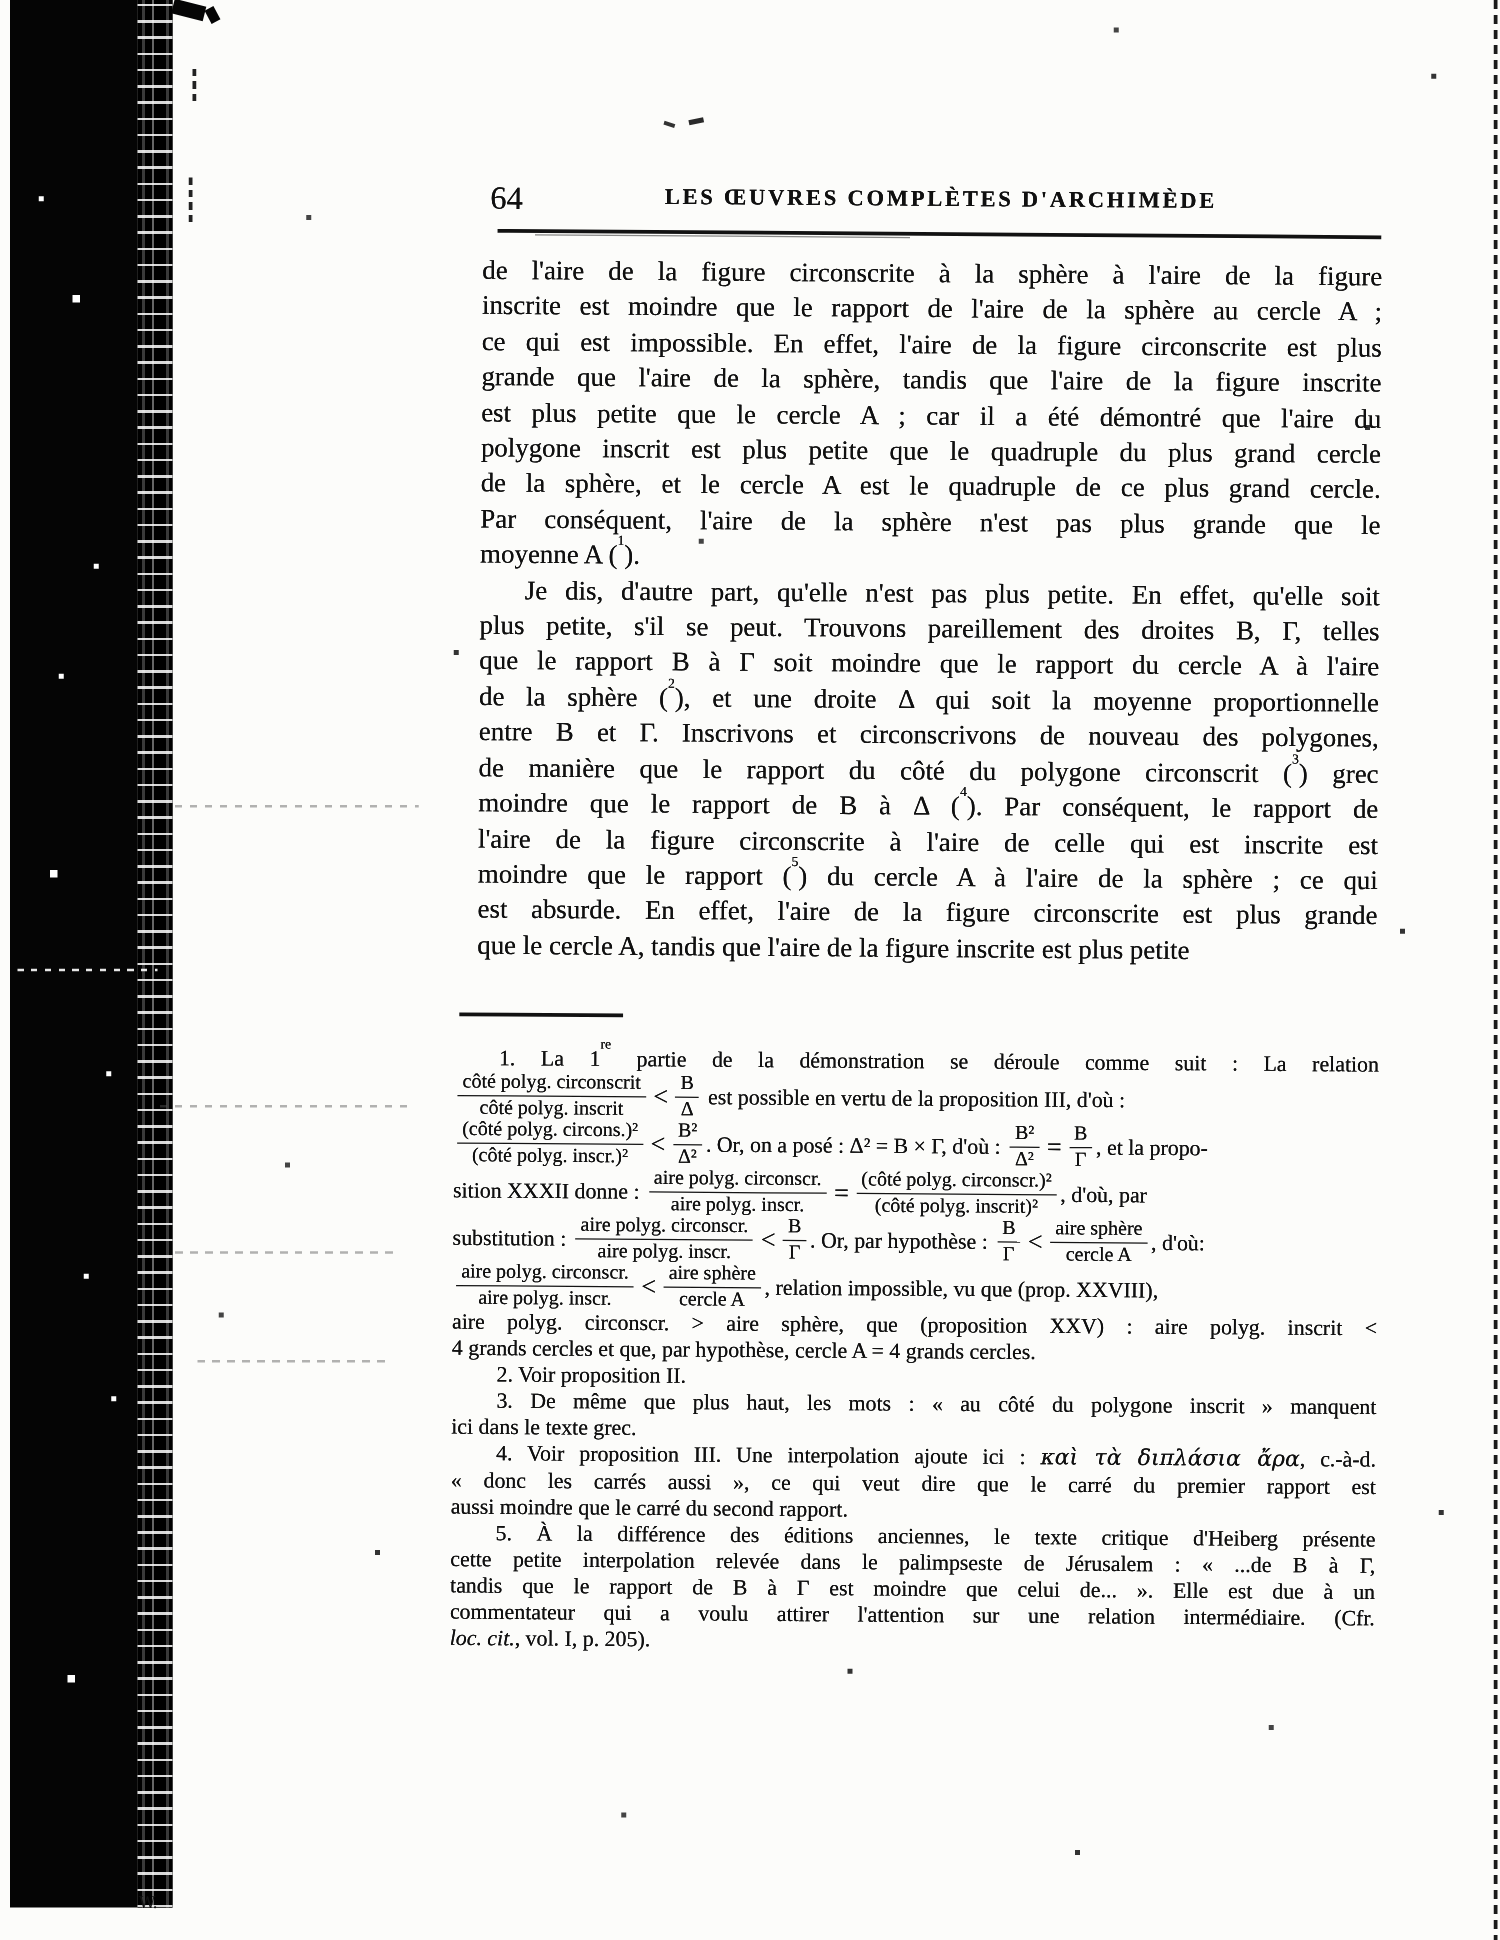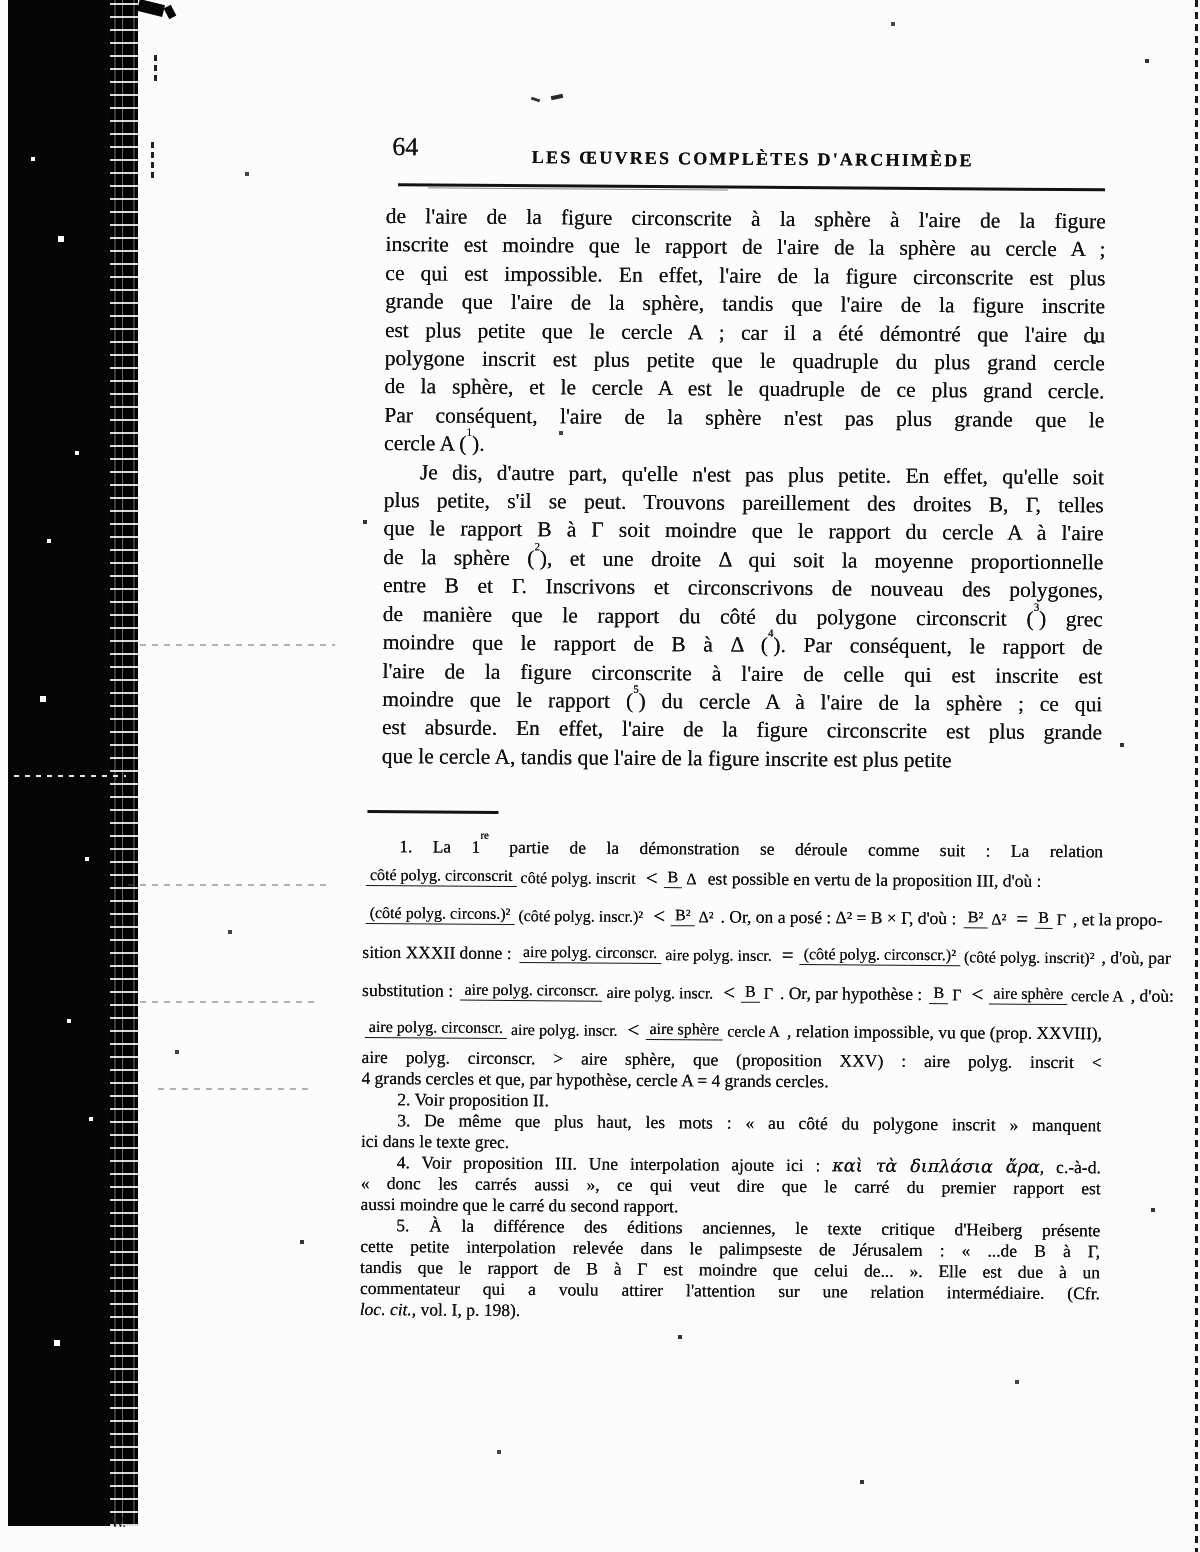--- a/index.html
+++ b/index.html
@@ -48,38 +48,38 @@
        861px 1481px 0 1px #333,1016px 1381px 0 1px #444,679px 1336px 0 1px #333,
        176px 1051px 0 1px #444,246px 173px 0 1px #444,1152px 1209px 0 1px #333;}
   .smudge1{position:absolute;left:531px;top:98px;width:9px;height:3px;background:#333;transform:rotate(18deg);}
   .smudge2{position:absolute;left:551px;top:95px;width:12px;height:4px;background:#2a2a2a;transform:rotate(-12deg);}
 
   
   .content{position:absolute;left:0;top:0;width:1200px;height:1552px;
      transform:rotate(0.42deg);transform-origin:380px 190px;
      text-shadow:0 0 .5px currentColor;}
 
-  .pageno{position:absolute;left:392px;top:132px;font-size:26px;}
+  .pageno{position:absolute;left:392px;top:144px;font-size:26px;}
   .running-title{position:absolute;left:400px;top:146px;width:705px;text-align:center;
      font-size:18px;font-weight:700;letter-spacing:2.2px;white-space:nowrap;}
   .header-rule{position:absolute;left:398px;top:183px;width:707px;height:3px;background:#121212;}
   .header-rule:after{content:"";position:absolute;left:30px;top:4px;width:300px;height:1px;background:#121212;opacity:.5;}
 
   .body-text{position:absolute;left:386px;top:202px;width:720px;font-size:21.5px;line-height:28.4px;}
   .ln{text-align:justify;text-align-last:justify;}
   .ln.last{text-align-last:left;}
   .ln.ind{text-indent:36px;}
 
   .fn-rule{position:absolute;left:372px;top:810px;width:131px;height:3px;background:#121212;}
   .footnotes{position:absolute;left:368px;top:836px;width:740px;font-size:17.5px;}
   .footnotes .ln{line-height:21px;}
   .footnotes .ln.flf{display:flex;align-items:center;height:38px;white-space:pre;
      text-align:left;text-align-last:left;}
   sup{font-size:11px;position:relative;top:-7px;line-height:0;}
-  .frac{display:inline-flex;flex-direction:row;align-items:center;font-size:16px;
+  .frac{display:inline-flex;flex-direction:column;align-items:center;font-size:16px;
      line-height:1.08;margin:0 3px;vertical-align:middle;text-align:center;}
   .frac .num{padding:0 4px 1px;border-bottom:1.6px solid #141414;}
   .frac .den{padding:1px 4px 0;}
   .op{font-size:21px;margin:0 3px;}
   .greek{font-family:"DejaVu Serif",serif;font-style:italic;}
 </style>
 </head>
 <body>
 
 <div class="page">
@@ -111,21 +111,21 @@
     <div class="body-text">
       <div>
           <div class="ln">de l'aire de la figure circonscrite à la sphère à l'aire de la figure</div>
           <div class="ln">inscrite est moindre que le rapport de l'aire de la sphère au cercle A ;</div>
           <div class="ln">ce qui est impossible. En effet, l'aire de la figure circonscrite est plus</div>
           <div class="ln">grande que l'aire de la sphère, tandis que l'aire de la figure inscrite</div>
           <div class="ln">est plus petite que le cercle A ; car il a été démontré que l'aire du</div>
           <div class="ln">polygone inscrit est plus petite que le quadruple du plus grand cercle</div>
           <div class="ln">de la sphère, et le cercle A est le quadruple de ce plus grand cercle.</div>
           <div class="ln">Par conséquent, l'aire de la sphère n'est pas plus grande que le</div>
-          <div class="ln last"><span>cercle A (</span><sup>1</sup><span>).</span></div>
+          <div class="ln last"><span>moyenne A (</span><sup>1</sup><span>).</span></div>
         </div>
       <div>
           <div class="ln ind">Je dis, d'autre part, qu'elle n'est pas plus petite. En effet, qu'elle soit</div>
           <div class="ln">plus petite, s'il se peut. Trouvons pareillement des droites B, Γ, telles</div>
           <div class="ln">que le rapport B à Γ soit moindre que le rapport du cercle A à l'aire</div>
           <div class="ln"><span>de la sphère (</span><sup>2</sup><span>), et une droite Δ qui soit la moyenne proportionnelle</span></div>
           <div class="ln">entre B et Γ. Inscrivons et circonscrivons de nouveau des polygones,</div>
           <div class="ln"><span>de manière que le rapport du côté du polygone circonscrit (</span><sup>3</sup><span>) grec</span></div>
           <div class="ln"><span>moindre que le rapport de B à Δ (</span><sup>4</sup><span>). Par conséquent, le rapport de</span></div>
           <div class="ln">l'aire de la figure circonscrite à l'aire de celle qui est inscrite est</div>
@@ -158,18 +158,18 @@
       <div>
           <div class="ln ind"><span>4. Voir proposition III. Une interpolation ajoute ici : </span><i class="greek">καὶ τὰ διπλάσια ἄρα</i><span>, c.-à-d.</span></div>
           <div class="ln">« donc les carrés aussi », ce qui veut dire que le carré du premier rapport est</div>
           <div class="ln last">aussi moindre que le carré du second rapport.</div>
         </div>
       <div>
           <div class="ln ind">5. À la différence des éditions anciennes, le texte critique d'Heiberg présente</div>
           <div class="ln">cette petite interpolation relevée dans le palimpseste de Jérusalem : « ...de B à Γ,</div>
           <div class="ln">tandis que le rapport de B à Γ est moindre que celui de... ». Elle est due à un</div>
           <div class="ln">commentateur qui a voulu attirer l'attention sur une relation intermédiaire. (Cfr.</div>
-          <div class="ln last"><i>loc. cit.</i><span>, vol. I, p. 198).</span></div>
+          <div class="ln last"><i>loc. cit.</i><span>, vol. I, p. 205).</span></div>
         </div>
     </div>
   </div>
 
 </div>
 
 </body></html>

